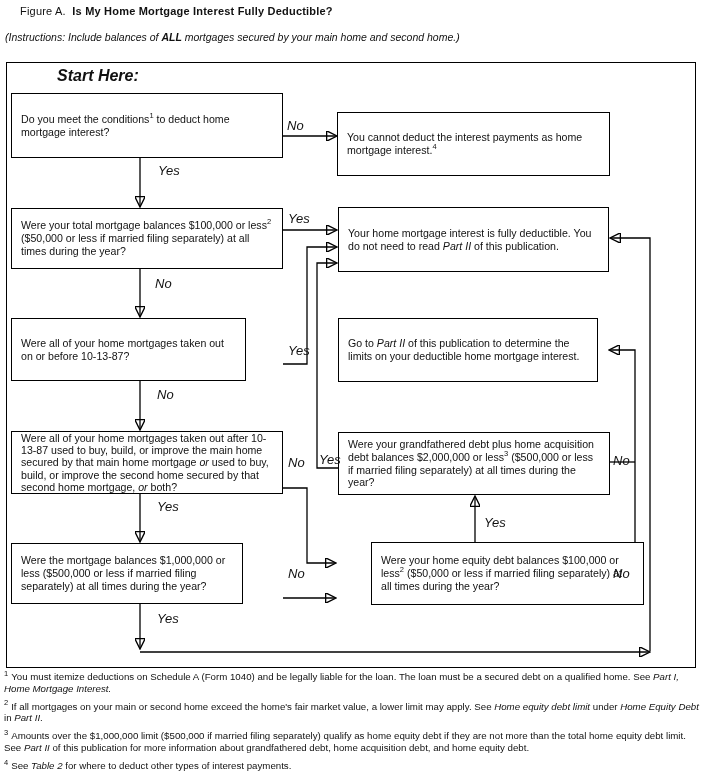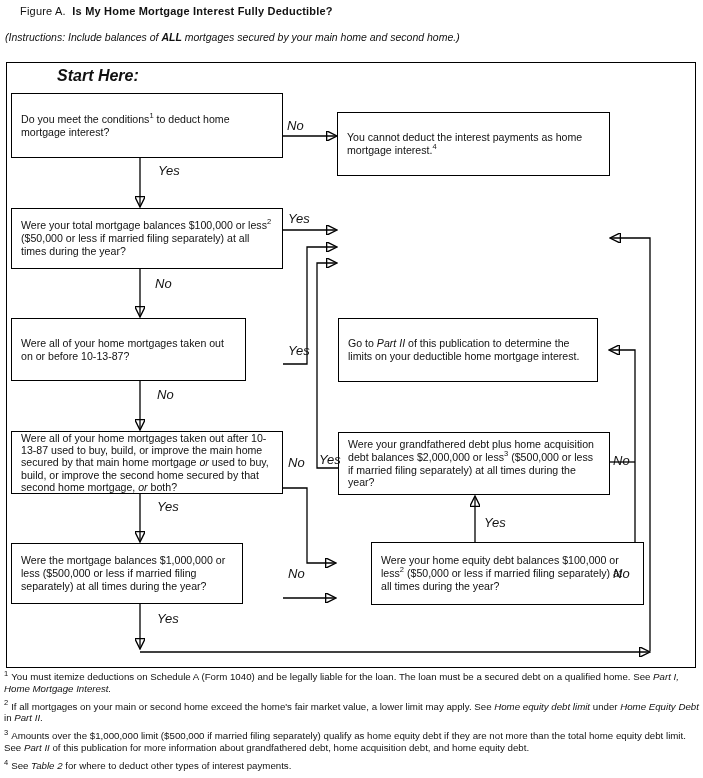--- a/index.html
+++ b/index.html
@@ -67,20 +67,23 @@
   </div>
 
   <div class="fbox" style="left:337px; top:112px; width:273px; height:64px;">
     <span><span>You cannot deduct the interest payments as home mortgage interest.</span><sup>4</sup></span>
   </div>
 
   <div class="fbox" style="left:11px; top:208px; width:272px; height:61px;">
     <span><span>Were your total mortgage balances $100,000 or less</span><sup>2</sup><span> ($50,000 or less if married filing separately) at all times during the year?</span></span>
   </div>
 
+  <div class="fbox" style="left:338px; top:207px; width:271px; height:65px;">
+    <span><span>Your home mortgage interest is fully deductible. You do not need to read </span><span style="font-style: italic;">Part II</span><span> of this publication.</span></span>
+  </div>
 
   <div class="fbox" style="left:11px; top:318px; width:235px; height:63px;">
     <span><span>Were all of your home mortgages taken out on or before 10-13-87?</span></span>
   </div>
 
   <div class="fbox" style="left:338px; top:318px; width:260px; height:64px;">
     <span><span>Go to </span><span style="font-style: italic;">Part II</span><span> of this publication to determine the limits on your deductible home mortgage interest.</span></span>
   </div>
 
   <div class="fbox" style="left:11px; top:431px; width:272px; height:63px; line-height:1.15;">

